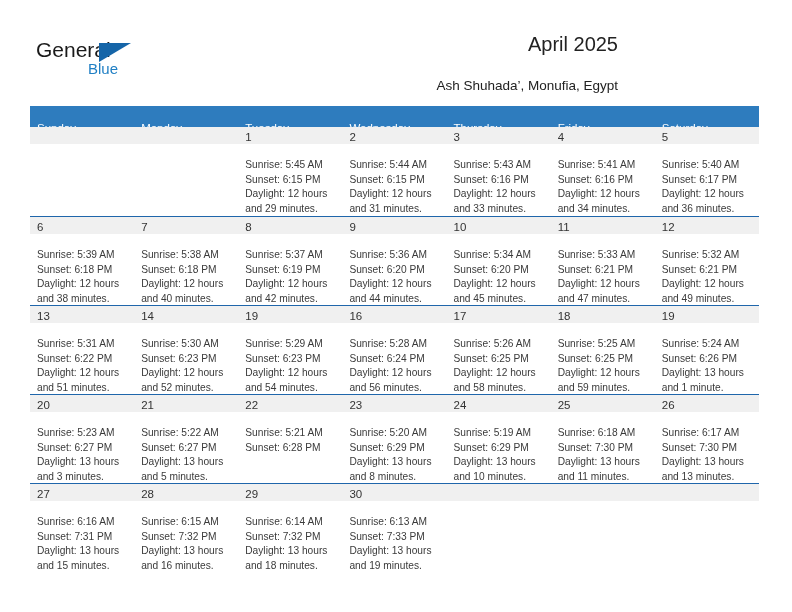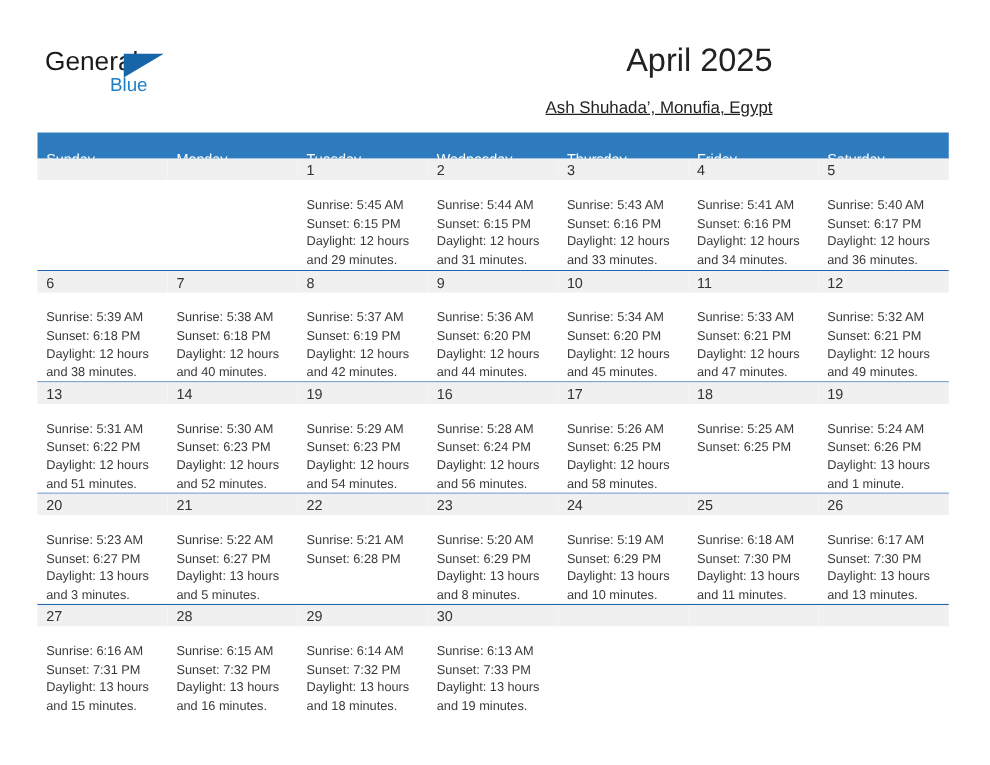--- a/index.html
+++ b/index.html
@@ -53,34 +53,33 @@
     top: 5px;
     width: 0; height: 0;
     border-left: 32px solid #1565a8;
     border-bottom: 19px solid transparent;
   }
 
   .title {
     position: absolute;
     right: 38px;
     top: 33px;
-    font-size: 26px;
+    font-size: 20px;
     color: #222222;
     text-align: right;
     white-space: nowrap;
   }
   .subtitle {
     position: absolute;
     right: 38px;
     top: 78px;
     font-size: 13.5px;
     color: #222222;
     text-align: left;
     white-space: nowrap;
-    text-decoration: underline;
   }
 
   
   .calendar {
     position: absolute;
     left: 30px;
     top: 106px;
     width: 729px;
   }
   .weekdays {
@@ -312,20 +311,21 @@
             <div>Sunrise: 5:26 AM</div>
             <div>Sunset: 6:25 PM</div>
             <div class="dl">Daylight: 12 hours and 58 minutes.</div>
           </div>
         </div>
         <div class="day">
           <div class="datestrip"><span class="daynum">18</span></div>
           <div class="info">
             <div>Sunrise: 5:25 AM</div>
             <div>Sunset: 6:25 PM</div>
+            <div class="dl">Daylight: 12 hours and 59 minutes.</div>
           </div>
         </div>
         <div class="day">
           <div class="datestrip"><span class="daynum">19</span></div>
           <div class="info">
             <div>Sunrise: 5:24 AM</div>
             <div>Sunset: 6:26 PM</div>
             <div class="dl">Daylight: 13 hours and 1 minute.</div>
           </div>
         </div>

